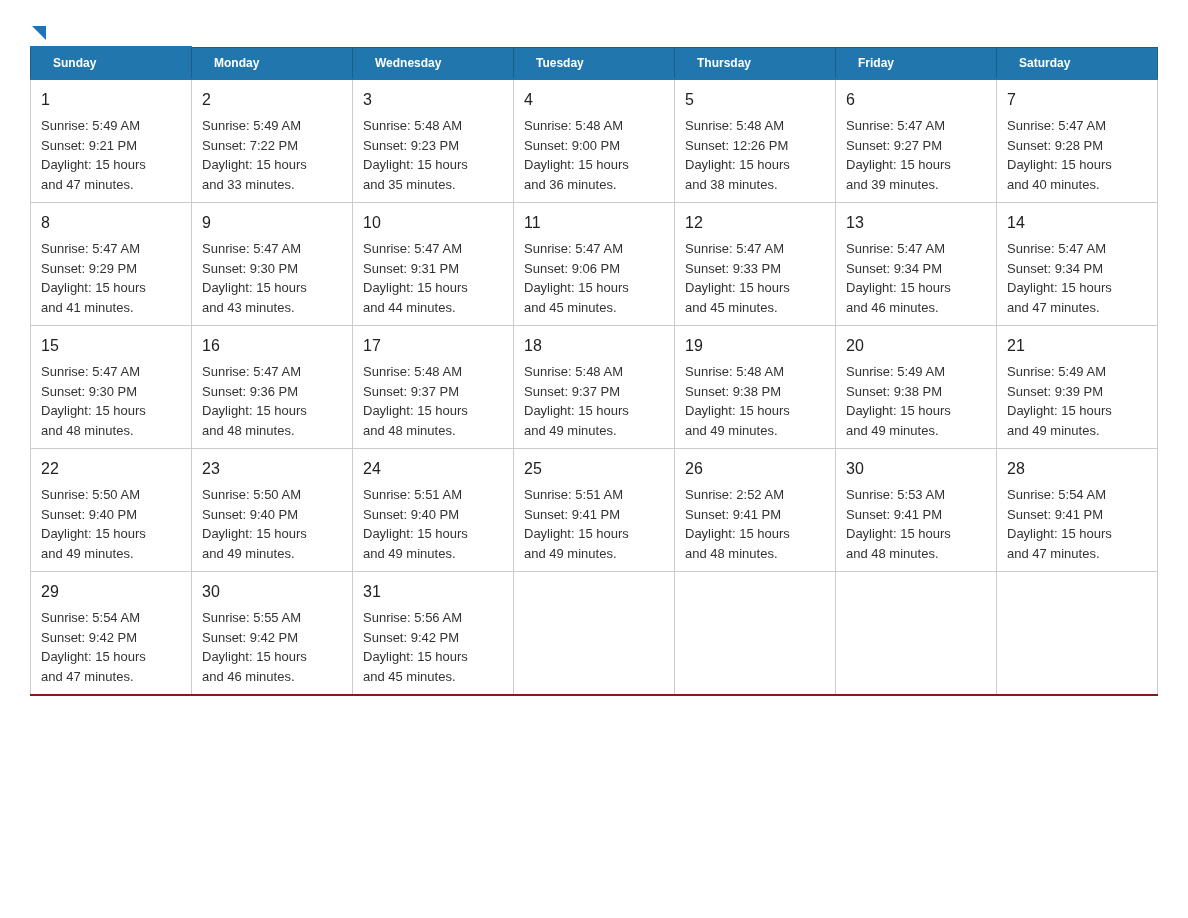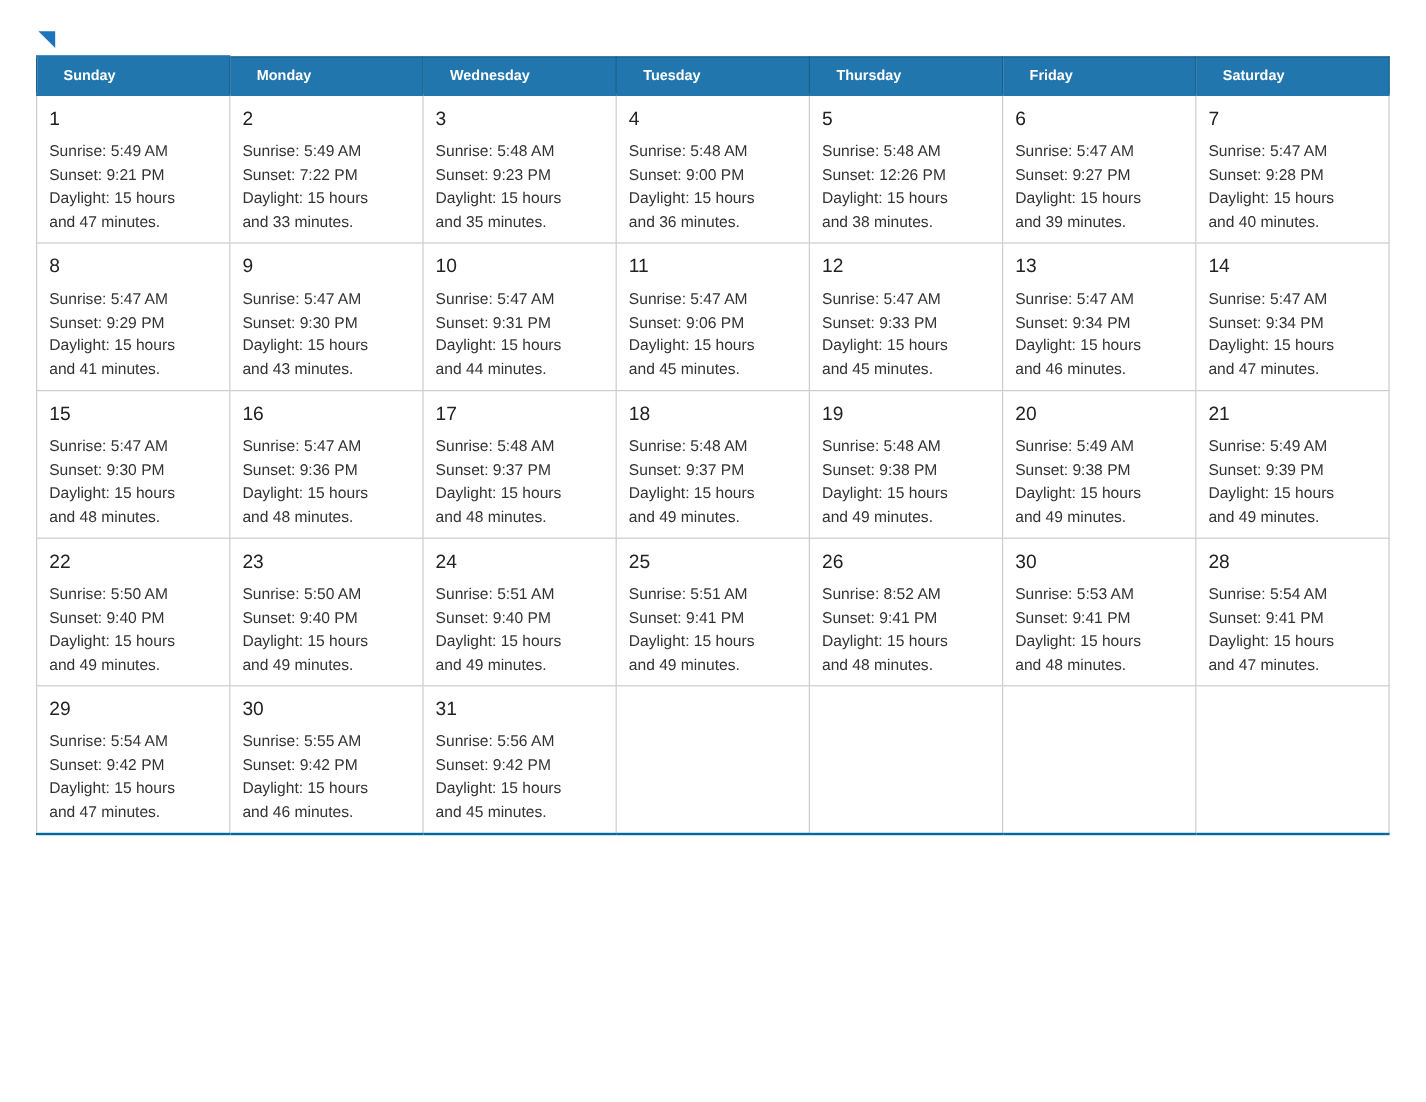--- a/index.html
+++ b/index.html
@@ -55,21 +55,21 @@
       line-height: 1.5;
     }
     .calendar td .day-num {
       font-size: 16px;
       font-weight: normal;
       display: block;
       margin-bottom: 4px;
       color: #222;
     }
     .calendar tr:last-child td {
-      border-bottom: 2px solid #0369a1;
+      border-bottom: 2px solid #7f1d1d;
     }
     .calendar thead tr th:first-child {
       border-top: 2px solid #2176ae;
     }
     .calendar tbody tr:first-child td {
       border-top: 2px solid #2176ae;
     }
     .calendar tbody tr td {
       border-top: 1px solid #aaa;
     }
@@ -322,21 +322,21 @@
       </td>
         <td>
         <span class="day-num">25</span>
         <span>Sunrise: 5:51 AM</span><br>
         <span>Sunset: 9:41 PM</span><br>
         <span>Daylight: 15 hours</span><br>
         <span>and 49 minutes.</span>
       </td>
         <td>
         <span class="day-num">26</span>
-        <span>Sunrise: 8:52 AM</span><br>
+        <span>Sunrise: 2:52 AM</span><br>
         <span>Sunset: 9:41 PM</span><br>
         <span>Daylight: 15 hours</span><br>
         <span>and 48 minutes.</span>
       </td>
         <td>
         <span class="day-num">30</span>
         <span>Sunrise: 5:53 AM</span><br>
         <span>Sunset: 9:41 PM</span><br>
         <span>Daylight: 15 hours</span><br>
         <span>and 48 minutes.</span>

